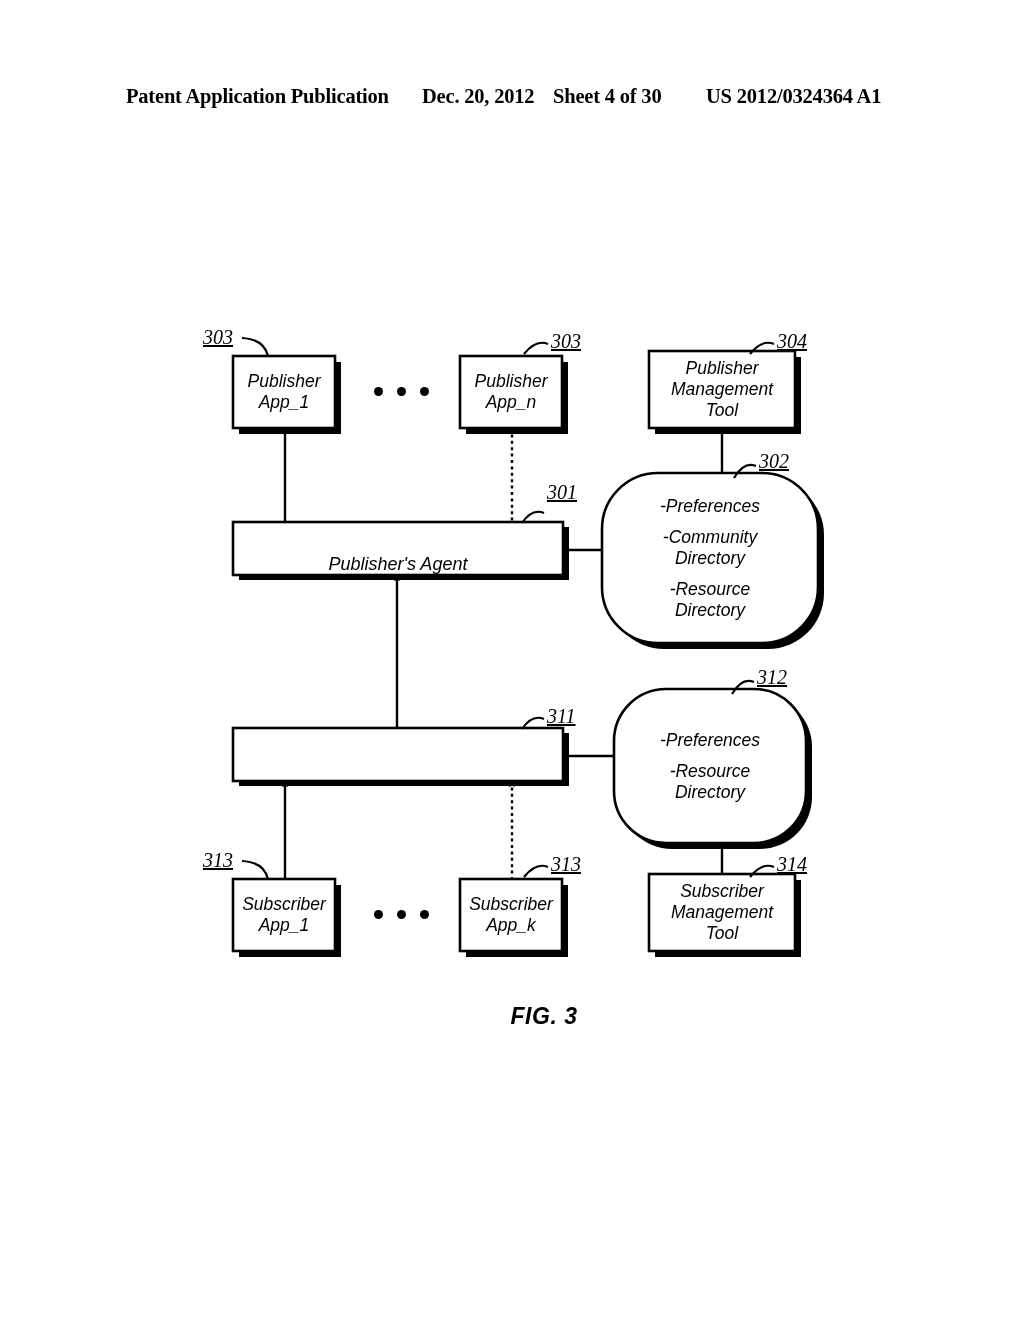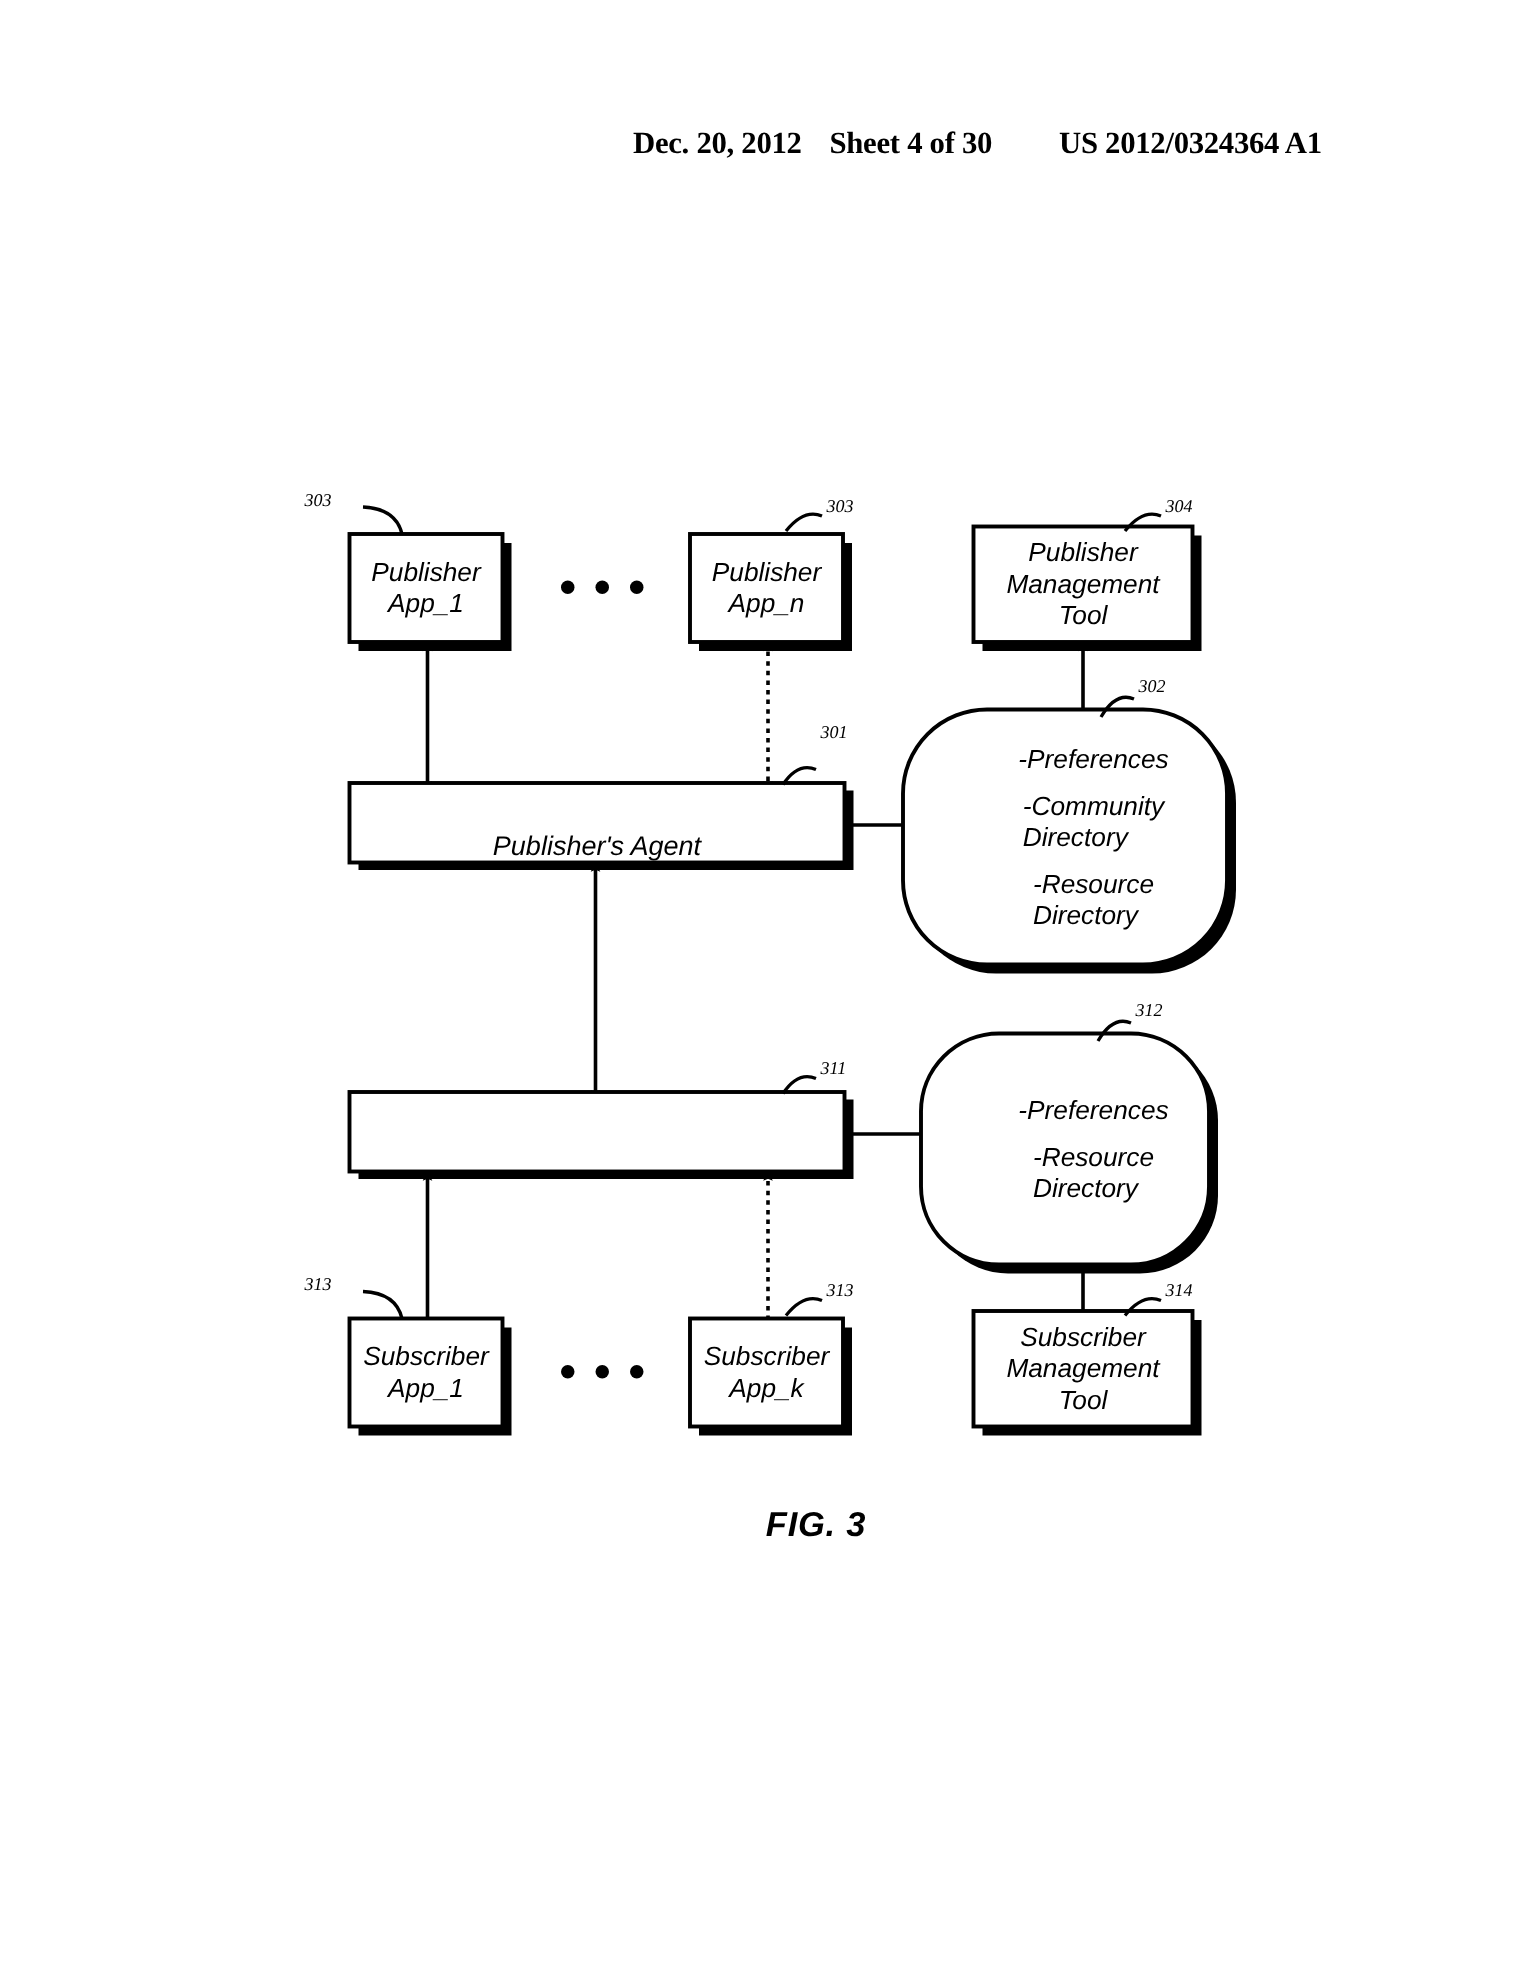--- a/index.html
+++ b/index.html
@@ -69,39 +69,39 @@
     white-space: pre-line;
   }
   .node-label.big { font-size: 18px; }
 
   .db-label {
     position: absolute;
     display: flex;
     flex-direction: column;
     align-items: center;
     justify-content: center;
-    text-align: left;
+    text-align: center;
     font-family: "Liberation Sans", sans-serif;
     font-style: italic;
     font-size: 17.5px;
     line-height: 21px;
     color: #000;
     pointer-events: none;
-    margin-left: 19px;
   }
   .db-label .db-item { margin: 5px 0; white-space: pre-line; }
 
   
   .ref-num {
     position: absolute;
     font-family: "Liberation Serif", serif;
     font-style: italic;
-    font-size: 12px;
+    font-size: 20px;
     color: #000;
     white-space: nowrap;
+    text-decoration: underline;
   }
 
   
   .ellipsis {
     position: absolute;
     display: flex;
     flex-direction: row;
     align-items: center;
     gap: 14px;
   }
@@ -126,20 +126,21 @@
     font-size: 23px;
     letter-spacing: 0.5px;
     color: #000;
     padding-left: 32px;
   }
 </style>
 </head>
 <body>
 
 <div id="page-header">
+  <span class="hdr-pub">Patent Application Publication</span>
   <span class="hdr-date">Dec. 20, 2012</span>
   <span class="hdr-sheet">Sheet 4 of 30</span>
   <span class="hdr-num">US 2012/0324364 A1</span>
 </div>
 
 <div id="figure-canvas">
 
   <svg viewBox="0 0 1024 1320" xmlns="http://www.w3.org/2000/svg">
     <defs>
       <marker id="arrowEnd" markerWidth="10" markerHeight="10" refX="6.2" refY="3.4" orient="auto" markerUnits="userSpaceOnUse">

